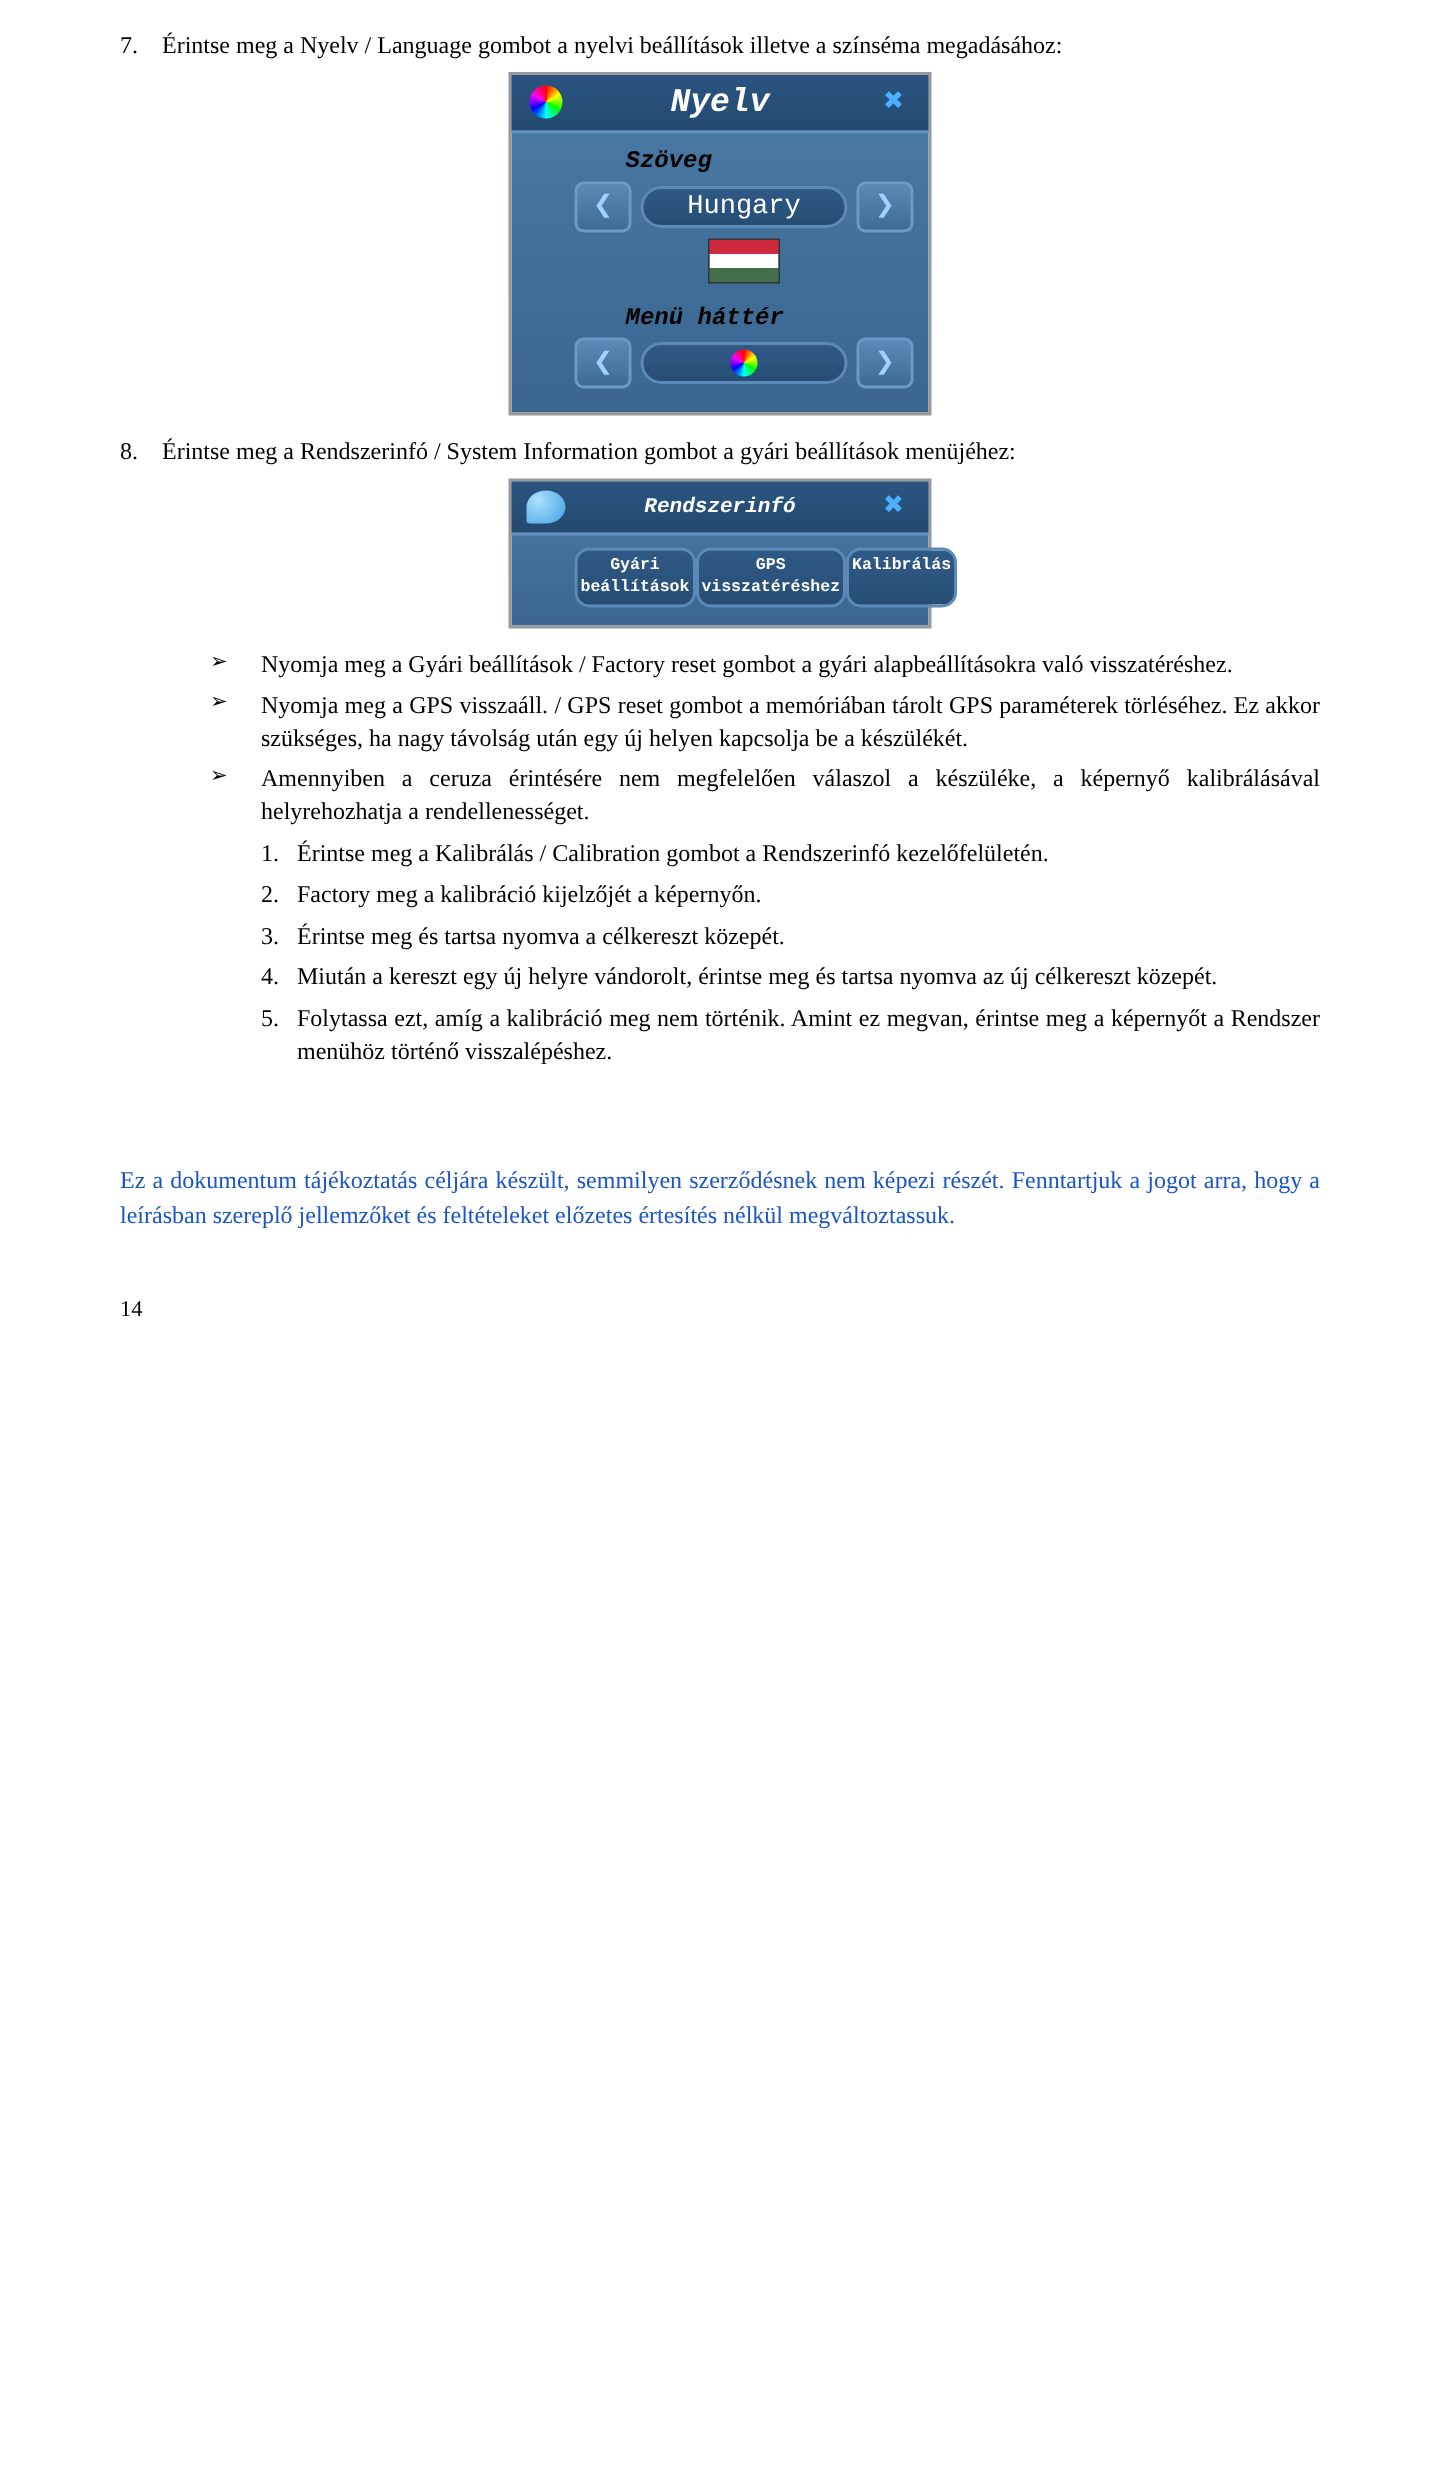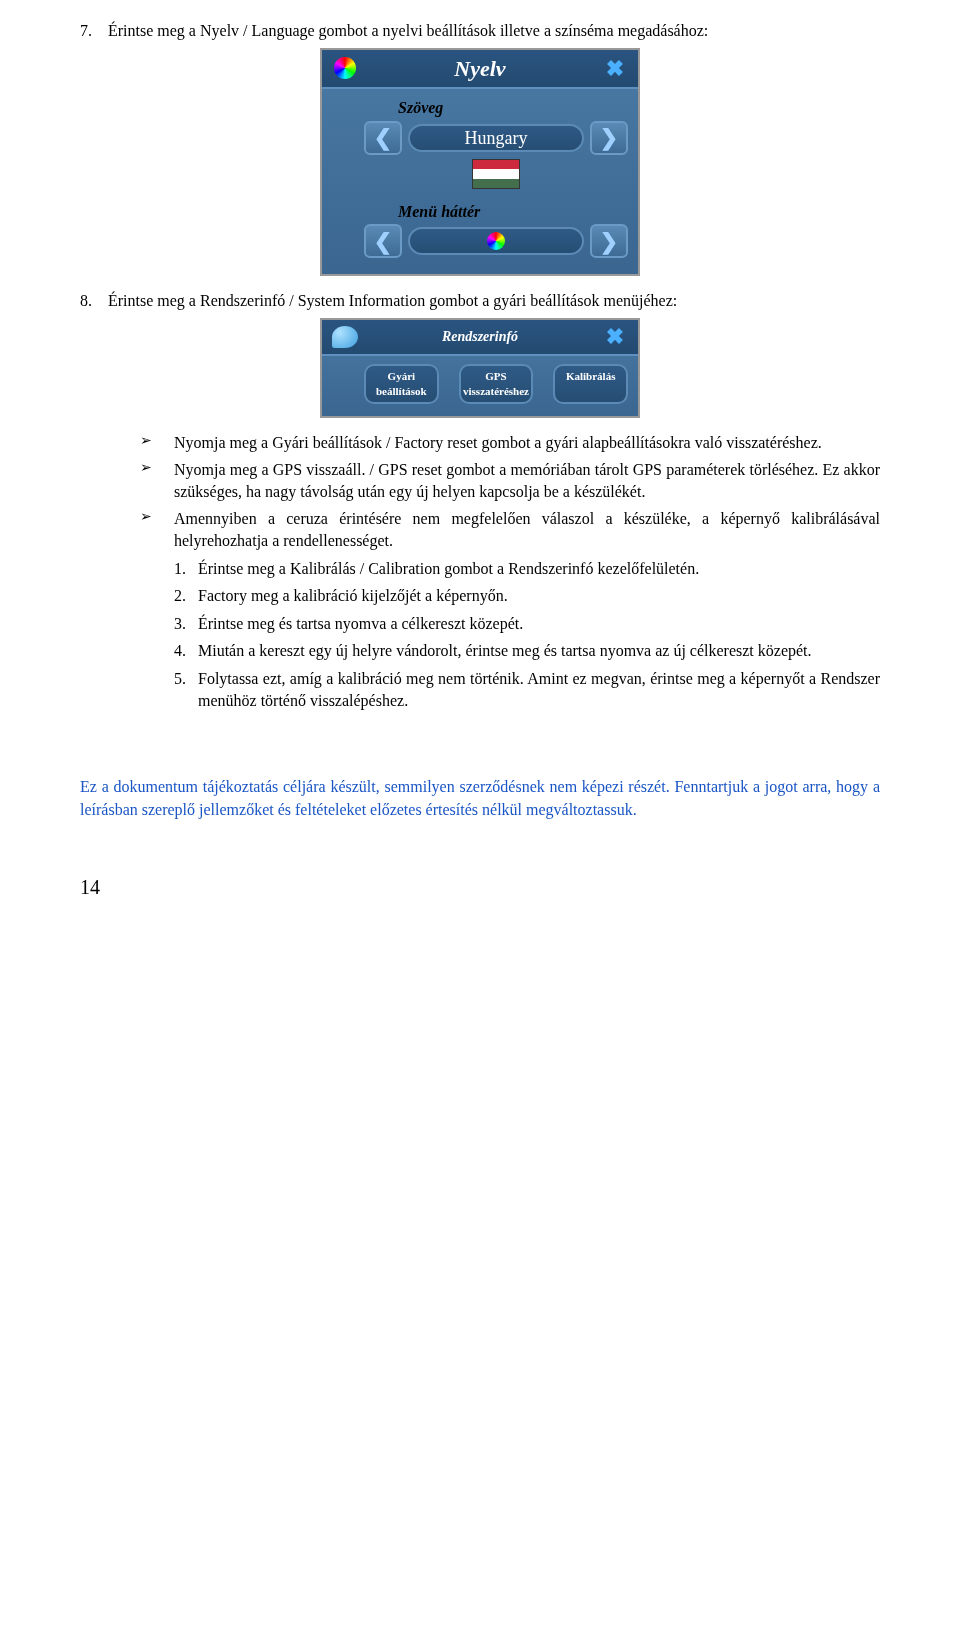--- a/index.html
+++ b/index.html
@@ -23,24 +23,24 @@
   }
   .num-item .txt {
     flex: 1;
   }
   .gps-img-wrap {
     text-align: center;
     margin: 6px 0 14px 0;
   }
   .gps-screen {
     display: inline-block;
-    width: 320px;
+    width: 282px;
     background: linear-gradient(#4a7aa5, #3a6690);
     border: 2px solid #999;
-    font-family: Liberation Serif, serif;
+    font-family: Liberation Mono, monospace;
     font-size: 14px;
     color: #fff;
     text-align: left;
   }
   .gps-titlebar {
     display: flex;
     align-items: center;
     justify-content: space-between;
     background: linear-gradient(#2a5480, #234a70);
     border-bottom: 2px solid #6090c0;
@@ -111,21 +111,21 @@
     border-radius: 6px;
     padding: 8px;
     font-size: 13px;
     font-weight: bold;
     line-height: 1.3;
     color: #fff;
     margin-bottom: 10px;
   }
   .gps-bottom-row {
     display: flex;
-    gap: 20px;
+    gap: 0;
     justify-content: space-between;
   }
   .gps-small-btn {
     flex: 1;
     background: linear-gradient(#2f5a86, #264e74);
     border: 2px solid #5a8ab5;
     border-radius: 10px;
     font-size: 11px;
     text-align: center;
     padding: 3px 2px;
@@ -160,22 +160,22 @@
     flex-shrink: 0;
   }
   .sub-item .txt { flex: 1; }
   .disclaimer {
     margin-top: 64px;
     color: #1a55c5;
     text-align: justify;
     line-height: 1.45;
   }
   .page-num {
-    margin-top: 52px;
-    font-size: 20px;
+    margin-top: 40px;
+    font-size: 15px;
   }
   .row-center{ justify-content:center; }
 </style>
 </head>
 <body>
 
 <div class="num-item">
   <div class="num">7.</div>
   <div class="txt">Érintse meg a Nyelv / Language gombot a nyelvi beállítások illetve a színséma megadásához:</div>
 </div>

